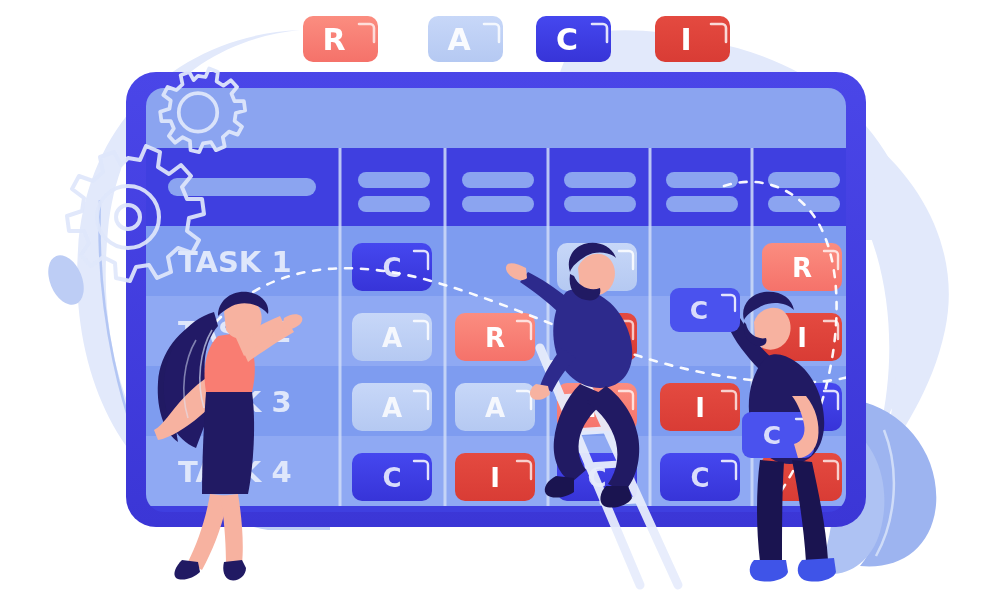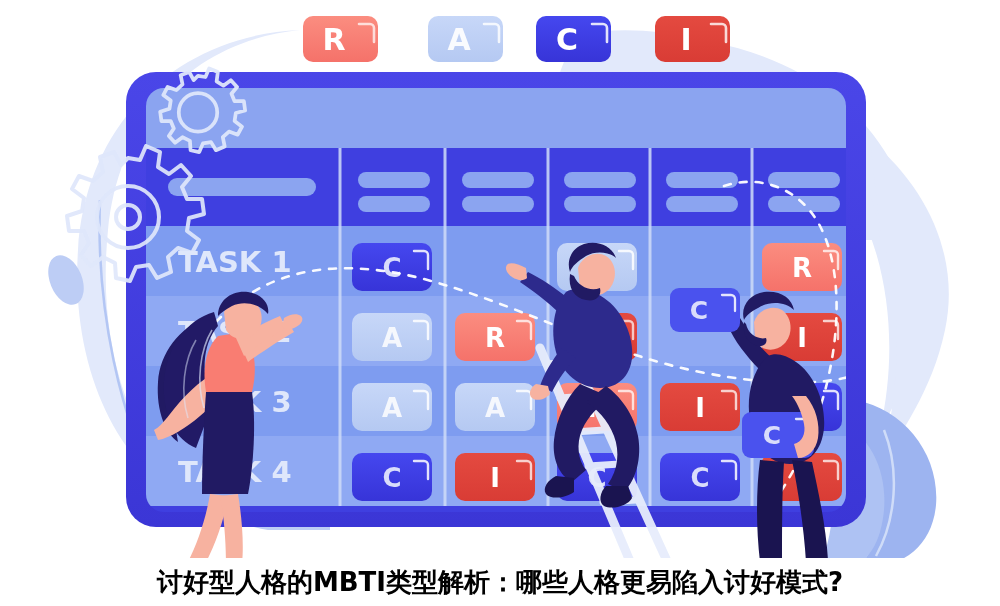--- a/index.html
+++ b/index.html
@@ -375,17 +375,14 @@
       <path d="M806 396 C 816 408, 820 424, 818 438 C 816 450, 808 458, 798 458 L 794 444 C 802 442, 806 434, 804 424 C 802 414, 798 404, 792 396 Z" fill="#f7b2a0"></path>
 
       <path d="M760 460 C 756 490, 756 528, 760 562 L 782 562 C 782 528, 782 492, 784 462 Z" fill="#1a1450"></path>
       <path d="M792 460 C 798 490, 804 528, 806 562 L 828 560 C 826 526, 818 490, 812 462 Z" fill="#1a1450"></path>
 
       <path d="M754 560 C 748 566, 748 576, 756 580 C 768 584, 786 580, 788 572 L 786 560 Z" fill="#3f54e8"></path>
       <path d="M802 560 C 796 566, 796 576, 804 580 C 816 584, 834 580, 836 572 L 834 558 Z" fill="#3f54e8"></path>
     </g>
   </svg>
 
-  <div id="caption-layer">
-    <div id="caption-text">讨好型人格的MBTI类型解析：哪些人格更易陷入讨好模式?</div>
-  </div>
 
 </div>
 
 </body></html>

